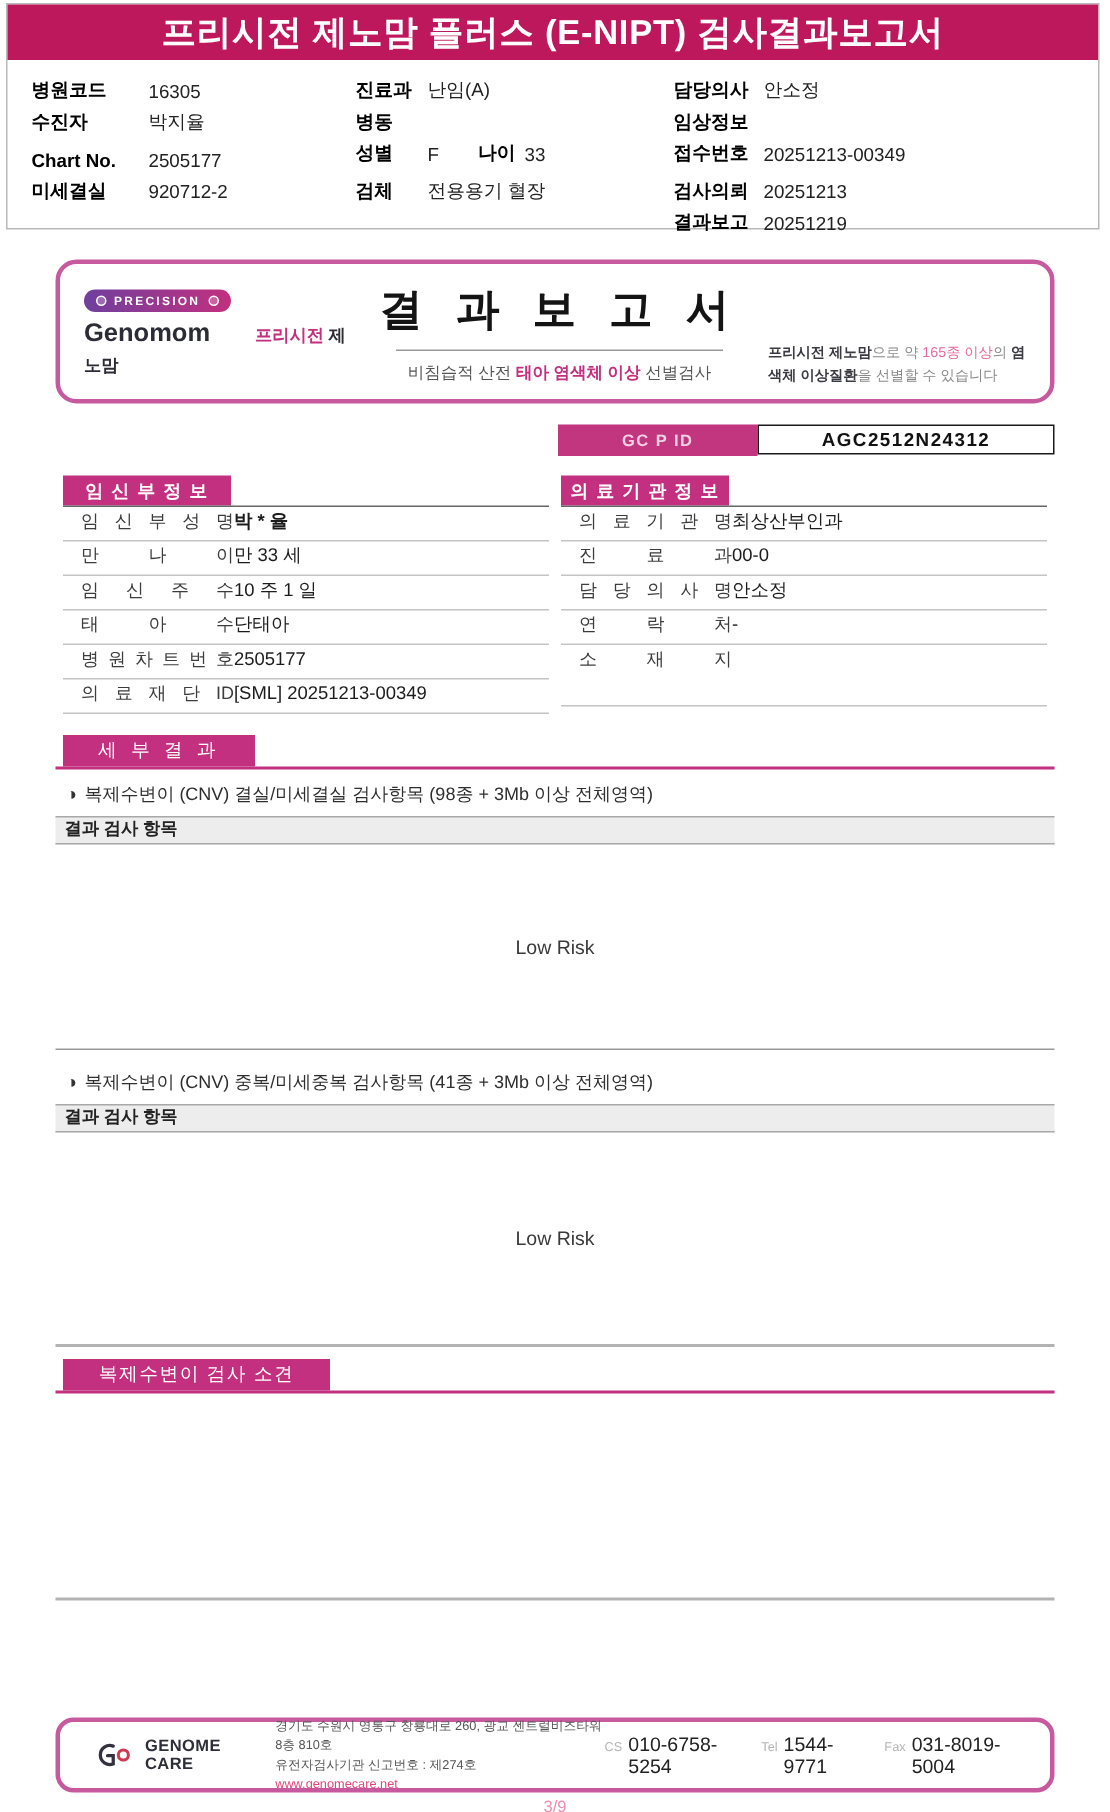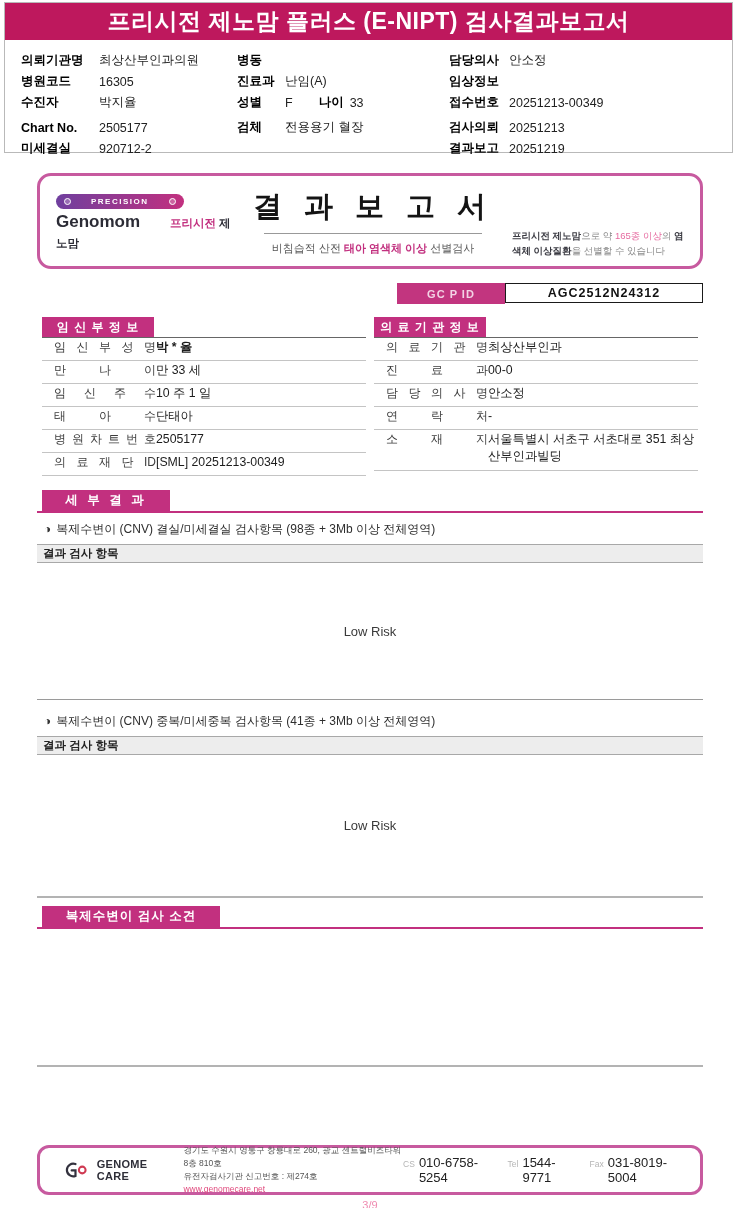--- a/index.html
+++ b/index.html
@@ -14,54 +14,54 @@
   .irow{display:flex;align-items:center;height:21px;font-size:12.5px;color:#1a1a1a;}
   .irow .l{font-weight:bold;color:#000;}
   .icol1 .l{width:78px;} .icol2 .l{width:48px;} .icol3 .l{width:60px;}
   .irow .v{color:#222;}
   .gap{margin-top:4px;}
   .l2{font-weight:bold;color:#000;margin-left:26px;margin-right:6px;}
   
   .hbox{margin:18px 37px 0;height:90px;border:3px solid #C75A9F;border-radius:14px;
         display:flex;align-items:center;justify-content:space-between;padding:0 16px;box-sizing:content-box;background:#fff;}
   .logo{width:178px;}
-  .pill{display:inline-flex;align-items:center;gap:20px;background:linear-gradient(90deg,#6f3f9e,#c2307f);
+  .pill{display:inline-flex;align-items:center;gap:5px;background:linear-gradient(90deg,#6f3f9e,#c2307f);
         color:#fff;font-size:8px;font-weight:bold;letter-spacing:1.5px;padding:3px 8px;border-radius:9px;}
   .pdot{width:5px;height:5px;border-radius:50%;border:1px solid #fff;background:rgba(255,255,255,.25);}
   .gname{font-size:17px;font-weight:bold;color:#2c2c36;margin-top:3px;}
   .gkr{font-size:11.5px;font-weight:bold;margin-left:6px;}
   .gkr .pk{color:#C2307F;margin-left:24px;} .gkr .dk{color:#2c2c36;margin-left:3px;}
   .ctr{text-align:center;}
   .rtitle{font-size:29px;font-weight:bold;color:#141414;letter-spacing:7px;}
   .rule{width:218px;height:1px;background:#999;margin:6px auto 7px;}
   .rsub{font-size:11px;color:#555;}
   .rsub .hl{color:#C2307F;font-weight:bold;}
   .tagline{width:172px;font-size:9.5px;color:#8a8a8a;line-height:1.55;margin-top:45px;}
   .tagline .b{color:#3a3a42;font-weight:bold;}
   .tagline .p{color:#e66ba0;}
   
   .gcrow{margin:14px 37px 0;display:flex;justify-content:flex-end;}
-  .gcl{width:108px;height:21px;background:#C2357F;color:#f3d3e5;font-size:11px;font-weight:bold;
+  .gcl{width:133px;height:21px;background:#C2357F;color:#f3d3e5;font-size:11px;font-weight:bold;
        display:flex;align-items:center;justify-content:center;letter-spacing:1px;}
   .gcv{width:196px;height:18px;border:1.5px solid #1a1a1a;display:flex;align-items:center;justify-content:center;
        font-size:12.5px;font-weight:bold;letter-spacing:1px;color:#111;}
   
   .tables{margin:13px 42px 0;display:flex;gap:8px;}
   .tbl{flex:1;}
   .ttab{width:112px;height:20px;background:#C2307F;color:#fff;font-size:12px;font-weight:bold;
         display:flex;align-items:center;justify-content:center;letter-spacing:1px;}
   .trows{border-top:1.5px solid #666;}
   .trow{display:flex;min-height:20px;border-bottom:1px solid #c4c4c4;font-size:12px;padding:1px 0;}
   .tlbl{width:102px;margin-left:12px;color:#3c3c3c;text-align:justify;text-align-last:justify;}
   .tval{flex:1;color:#1c1c1c;font-size:12.3px;line-height:1.35;}
   .tval.bold{font-weight:bold;}
   .trow.tall{min-height:38px;}
   
   .shead{margin:14px 37px 0;border-bottom:2px solid #C2307F;padding-left:5px;}
-  .stab{width:128px;height:21px;background:#C2307F;color:#fff;font-size:12.5px;font-weight:bold;
+  .stab{width:128px;height:21px;background:#C2307F;color:#fff;font-size:12.5px;font-weight:normal;
         display:flex;align-items:center;justify-content:center;letter-spacing:3px;}
   .stab.wide{width:178px;letter-spacing:1px;}
   .bullet{margin:8px 44px 0;font-size:12px;color:#2e2e2e;}
   .bullet .bg{margin-right:5px;color:#333;}
   .gbar{margin:6px 37px 0;background:#ededed;border-top:1px solid #a8a8a8;border-bottom:1px solid #a8a8a8;
         height:17px;line-height:17px;font-size:11.5px;font-weight:bold;color:#222;padding-left:6px;}
   .rzone{display:flex;align-items:center;justify-content:center;font-size:13px;color:#3a3a3a;}
   .z1{height:136px;} .z2{height:141px;}
   .div1{margin:0 37px;border-top:1px solid #9a9a9a;}
   .div2{margin:0 37px;height:2px;background:#b3b3b3;}
@@ -84,48 +84,44 @@
 
 <div class="page">
 
   <div class="topbox">
     <div class="titlebar">
       <span>프리시전 제노맘 플러스 (E-NIPT) 검사결과보고서</span>
     </div>
     <div class="inforow">
       <div class="icol1">
         <div class="irow">
-          <span class="l">의뢰기관명</span>
-          <span class="v">최상산부인과의원</span>
-        </div>
-        <div class="irow">
           <span class="l">병원코드</span>
           <span class="v">16305</span>
         </div>
         <div class="irow">
           <span class="l">수진자</span>
           <span class="v">박지율</span>
         </div>
         <div class="irow gap">
           <span class="l">Chart No.</span>
           <span class="v">2505177</span>
         </div>
         <div class="irow">
           <span class="l">미세결실</span>
           <span class="v">920712-2</span>
         </div>
       </div>
       <div class="icol2">
         <div class="irow">
+          <span class="l">진료과</span>
+          <span class="v">난임(A)</span>
+        </div>
+        <div class="irow">
           <span class="l">병동</span>
           <span class="v"></span>
-        </div>
-        <div class="irow">
-          <span class="l">진료과</span>
-          <span class="v">난임(A)</span>
         </div>
         <div class="irow">
           <span class="l">성별</span>
           <span class="v">F</span>
           <span class="l2">나이</span>
           <span class="v">33</span>
         </div>
         <div class="irow gap">
           <span class="l">검체</span>
           <span class="v">전용용기 혈장</span>
@@ -230,21 +226,20 @@
           <div class="trow">
             <span class="tlbl">담 당 의 사 명</span>
             <span class="tval">안소정</span>
           </div>
           <div class="trow">
             <span class="tlbl">연 락 처</span>
             <span class="tval">-</span>
           </div>
           <div class="trow tall">
             <span class="tlbl">소 재 지</span>
-            <span class="tval">서울특별시 서초구 서초대로 351 최상산부인과빌딩</span>
           </div>
         </div>
       </div>
     </div>
 
     <div class="shead">
       <div class="stab">세 부 결 과</div>
     </div>
 
     <div class="bullet">

